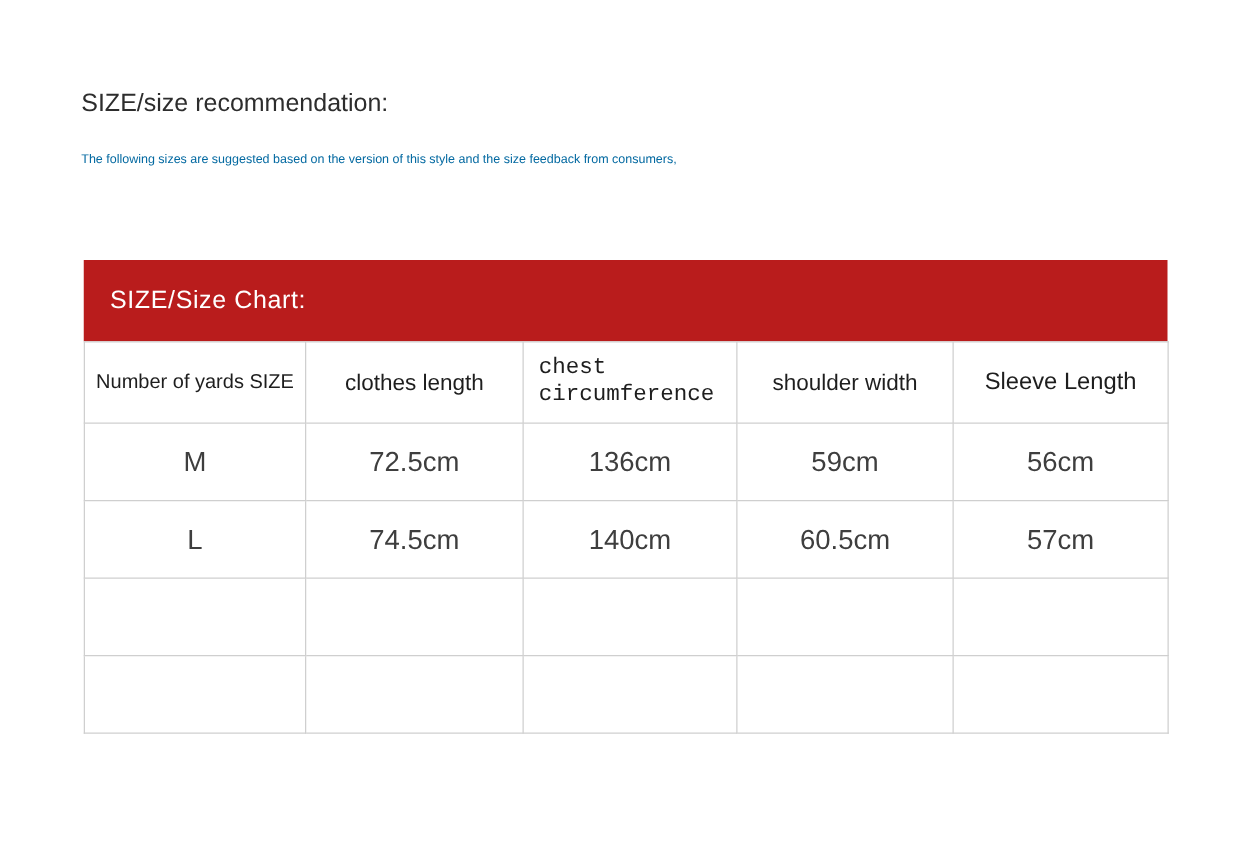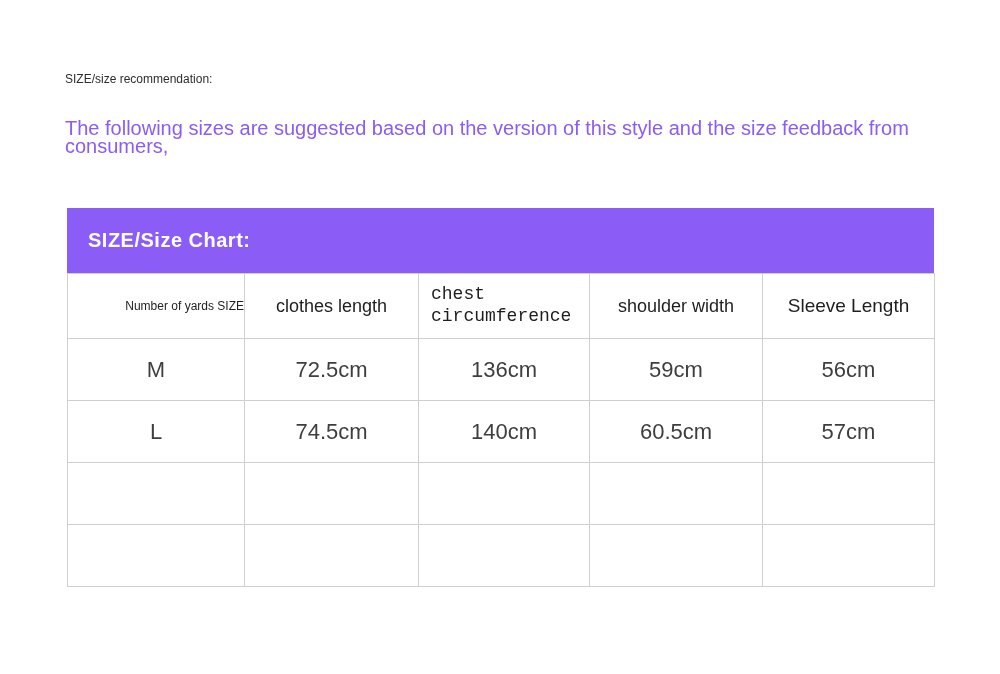--- a/index.html
+++ b/index.html
@@ -11,33 +11,33 @@
     width: 1000px;
     height: 674px;
     background: #ffffff;
     overflow: hidden;
   }
 
   .section-heading {
     position: absolute;
     left: 65px;
     top: 72px;
-    font-size: 12px;
+    font-size: 20px;
     font-weight: 400;
     color: #2d2d2d;
   }
 
   .size-description {
     position: absolute;
     left: 65px;
     top: 119px;
     width: 880px;
-    font-size: 20px;
+    font-size: 10px;
     line-height: 18px;
-    color: #8b5cf6;
+    color: #0369a1;
   }
 
   .chart-banner {
     position: absolute;
     left: 67px;
     top: 208px;
     width: 867px;
     height: 65px;
     display: flex;
     align-items: center;
@@ -64,42 +64,42 @@
   }
   .size-table thead tr { height: 65px; }
   .size-table tbody tr { height: 62px; }
 
   .size-table th {
     font-weight: 400;
     font-size: 18px;
     color: #1e1e1e;
     text-align: center;
   }
-  .size-table th.col-size   { font-size: 12px; text-align: right; }
+  .size-table th.col-size   { font-size: 16px; }
   .size-table th.col-chest  { text-align: left; padding-left: 12px; line-height: 1.2; font-family: Liberation Mono, monospace; }
   .size-table th.col-sleeve { font-size: 19px; }
 
   .size-table td {
     font-size: 22px;
     color: #3e3e3e;
     text-align: center;
   }
 </style>
 </head>
 <body>
 
 <div class="page">
 
   <h2 class="section-heading">SIZE/size recommendation:</h2>
 
   <div class="size-description">
       <div>The following sizes are suggested based on the version of this style and the size feedback from consumers,</div>
     </div>
 
-  <div class="chart-banner" style="background: #8b5cf6; color: rgb(255, 255, 255); font-weight: bold;">
+  <div class="chart-banner" style="background: #b91c1c; color: rgb(255, 255, 255);">
     <span class="banner-label">SIZE/Size Chart:</span>
   </div>
 
   <table class="size-table">
     <colgroup>
       <col style="width:177px">
       <col style="width:174px">
       <col style="width:171px">
       <col style="width:173px">
       <col style="width:172px">

